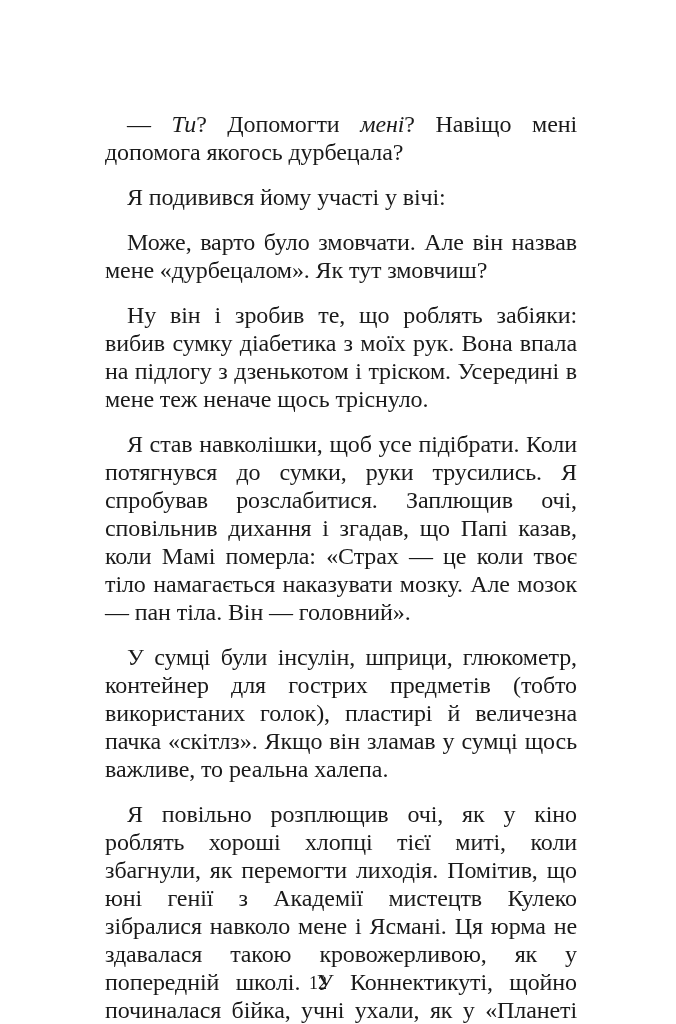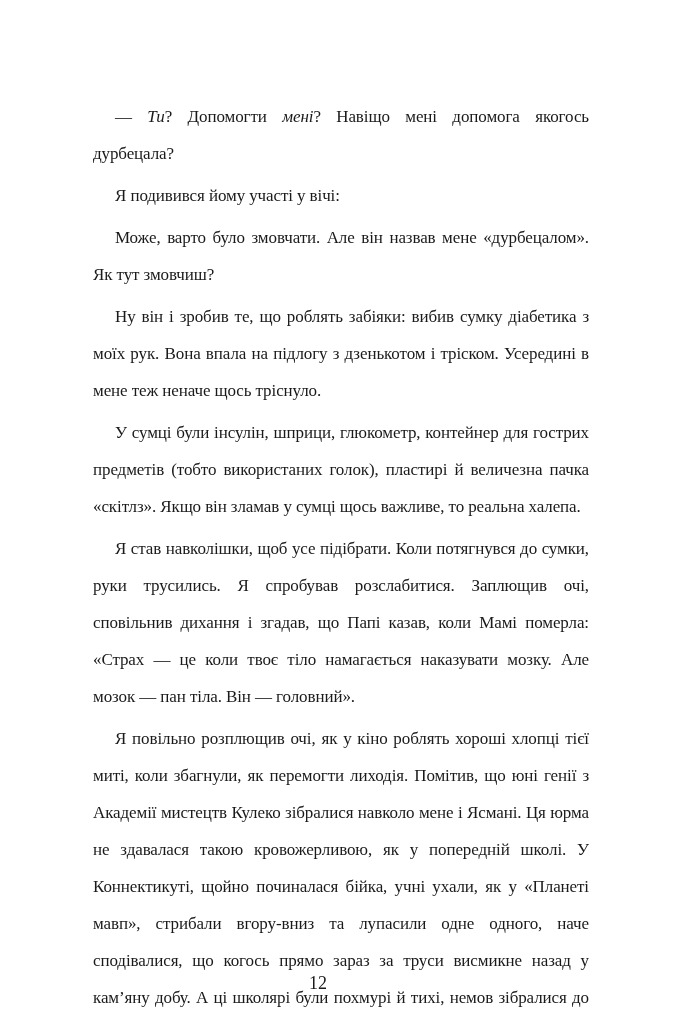--- a/index.html
+++ b/index.html
@@ -15,23 +15,23 @@
       color: #1a1a1a;
       font-family: "Liberation Serif", "DejaVu Serif", serif;
     }
     .page {
       position: absolute;
       left: 88px;
       top: 93px;
       width: 506px;
     }
     .para {
-      margin: 5px;
-      font-size: 17px;
-      line-height: 37px;
+      margin: 17px;
+      font-size: 24px;
+      line-height: 28px;
       text-align: justify;
       text-indent: 22px;
       hyphens: manual;
       letter-spacing: -0.1px;
     }
     .para em {
       font-style: italic;
     }
     .page-number {
       position: absolute;
@@ -54,23 +54,23 @@
   <p class="para">
     <span>Я подивився йому участі у вічі:</span>
   </p>
   <p class="para">
     <span>Може, варто було змовчати. Але він назвав мене «дурбе­цалом». Як тут змовчиш?</span>
   </p>
   <p class="para">
     <span>Ну він і зробив те, що роблять забіяки: вибив сумку діа­бетика з моїх рук. Вона впала на підлогу з дзенькотом і тріс­ком. Усередині в мене теж неначе щось тріснуло.</span>
   </p>
   <p class="para">
-    <span>У сумці були інсулін, шприци, глюкометр, контейнер для гострих предметів (тобто використаних голок), пластирі й величезна пачка «скітлз». Якщо він зламав у сумці щось важливе, то реальна халепа.</span>
+    <span>Я став навколішки, щоб усе підібрати. Коли потягнувся до сумки, руки трусились. Я спробував розслабитися. Заплю­щив очі, сповільнив дихання і згадав, що Папі казав, коли Мамі померла: «Страх — це коли твоє тіло намагається наказувати мозку. Але мозок — пан тіла. Він — головний».</span>
   </p>
   <p class="para">
-    <span>Я став навколішки, щоб усе підібрати. Коли потягнувся до сумки, руки трусились. Я спробував розслабитися. Заплю­щив очі, сповільнив дихання і згадав, що Папі казав, коли Мамі померла: «Страх — це коли твоє тіло намагається наказувати мозку. Але мозок — пан тіла. Він — головний».</span>
+    <span>У сумці були інсулін, шприци, глюкометр, контейнер для гострих предметів (тобто використаних голок), пластирі й величезна пачка «скітлз». Якщо він зламав у сумці щось важливе, то реальна халепа.</span>
   </p>
   <p class="para">
     <span>Я повільно розплющив очі, як у кіно роблять хороші хлопці тієї миті, коли збагнули, як перемогти лиходія. По­мітив, що юні генії з Академії мистецтв Кулеко зібралися навколо мене і Ясмані. Ця юрма не здавалася такою крово­жерливою, як у попередній школі. У Коннектикуті, щойно починалася бійка, учні ухали, як у «Планеті мавп», стриба­ли вгору-вниз та лупасили одне одного, наче сподівалися, що когось прямо зараз за труси висмикне назад у кам’яну добу. А ці школярі були похмурі й тихі, немов зібралися до участі в якомусь нудному шкільному заході.</span>
   </p>
 </div>
 
 <div class="page-number">12</div>
 
 </body></html>

